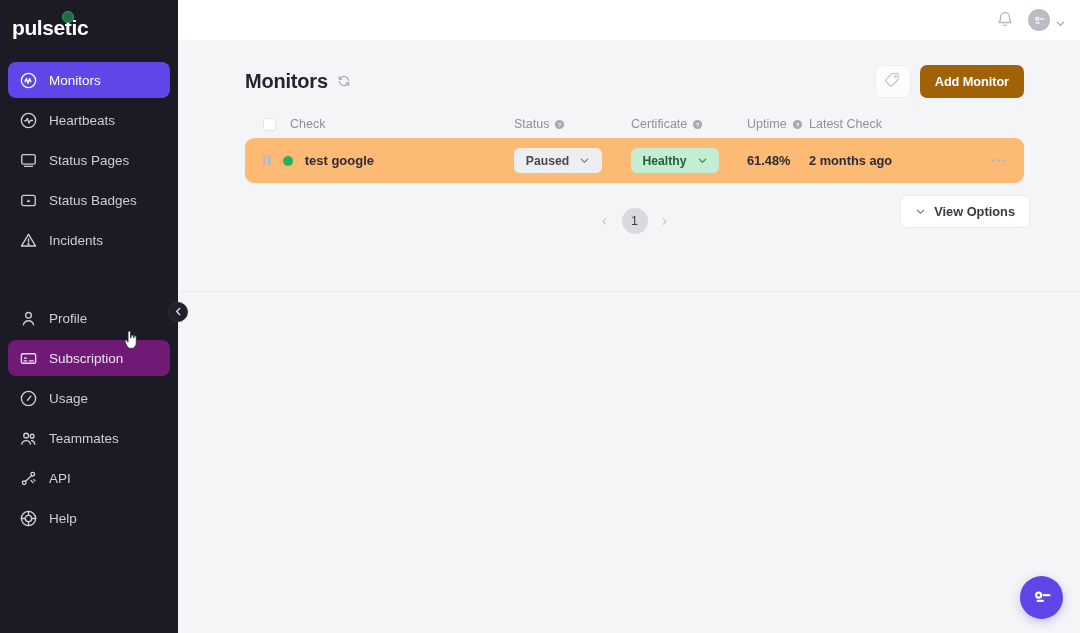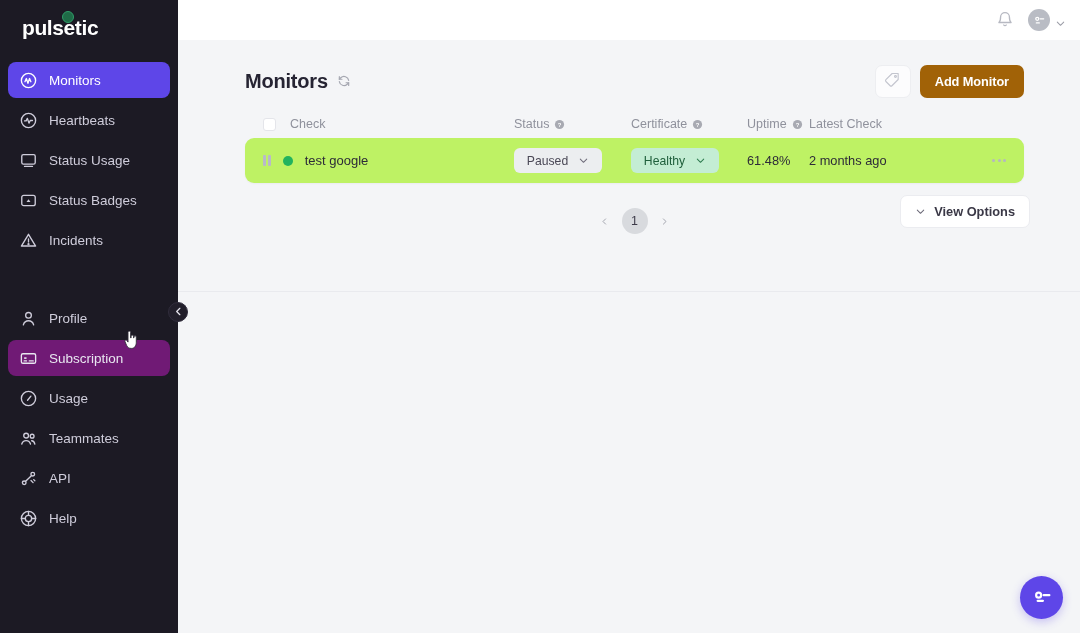--- a/index.html
+++ b/index.html
@@ -14,21 +14,21 @@
   
   .sidebar {
     width: 178px; height: 633px;
     background: #1c1a24;
     flex: 0 0 178px;
     position: relative;
     display: flex; flex-direction: column;
   }
   .logo-wrap {
     height: 56px; display: flex; align-items: center;
-    padding-left: 22px; position: relative;
+    padding-left: 12px; position: relative;
   }
   .logo-text {
     color: #ffffff; font-size: 21px; font-weight: 700;
     letter-spacing: -0.4px; position: relative;
   }
   .logo-dot {
     position: absolute; left: 62px; top: 11px;
     width: 12px; height: 12px; border-radius: 50%;
     background: #1f6b47; border: 1.5px solid #2f9c69;
   }
@@ -129,23 +129,24 @@
   .c-more { flex: 1; display: flex; justify-content: flex-end; }
   .chk {
     width: 13px; height: 13px; border-radius: 3px;
     background: #ffffff; border: 1px solid #e4e5ea; cursor: pointer;
     flex: 0 0 13px;
   }
   .info-ico { width: 11px; height: 11px; opacity: .85; cursor: pointer; }
 
   .tbl-row {
     display: flex; align-items: center; height: 45px;
-    background: #bef264; border-radius: 9px; padding: 0 18px;
+    background: #fdba74; border-radius: 9px; padding: 0 18px;
     font-size: 13px; color: #2d2b38;
     box-shadow: 0 1px 2px rgba(30,28,45,.04);
+    font-weight: bold;
   }
   .pause-ico { display: flex; gap: 2.5px; cursor: pointer; }
   .pause-ico i { display: block; width: 2.6px; height: 11px; background: #b9b9c9; border-radius: 1px; }
   .dot-green { width: 10px; height: 10px; border-radius: 50%; background: #22b35e; flex: 0 0 10px; }
   .name-cell { display: flex; align-items: center; gap: 12px; }
   .name-txt { font-size: 13px; color: #2d2b38; }
 
   .pill {
     display: inline-flex; align-items: center; justify-content: center; gap: 10px;
     height: 25px; border-radius: 6px; padding: 0 9px;
@@ -228,21 +229,21 @@
         <span>Heartbeats</span>
       </div>
 
       <div class="nav-item">
         <span class="nav-ico">
           <svg viewBox="0 0 24 24" fill="none" stroke="currentColor" stroke-width="1.7" stroke-linecap="round" stroke-linejoin="round">
             <rect x="3.5" y="4.5" width="17" height="12" rx="2"></rect>
               <path d="M7 19.5h10"></path>
           </svg>
         </span>
-        <span>Status Usage</span>
+        <span>Status Pages</span>
       </div>
 
       <div class="nav-item">
         <span class="nav-ico">
           <svg viewBox="0 0 24 24" fill="none" stroke="currentColor" stroke-width="1.7" stroke-linecap="round" stroke-linejoin="round">
             <rect x="3.5" y="5.5" width="17" height="13" rx="2.5"></rect>
               <path d="M9.5 14l2.5-3.5 2.5 3.5z" fill="currentColor" stroke="none"></path>
           </svg>
         </span>
         <span>Status Badges</span>

